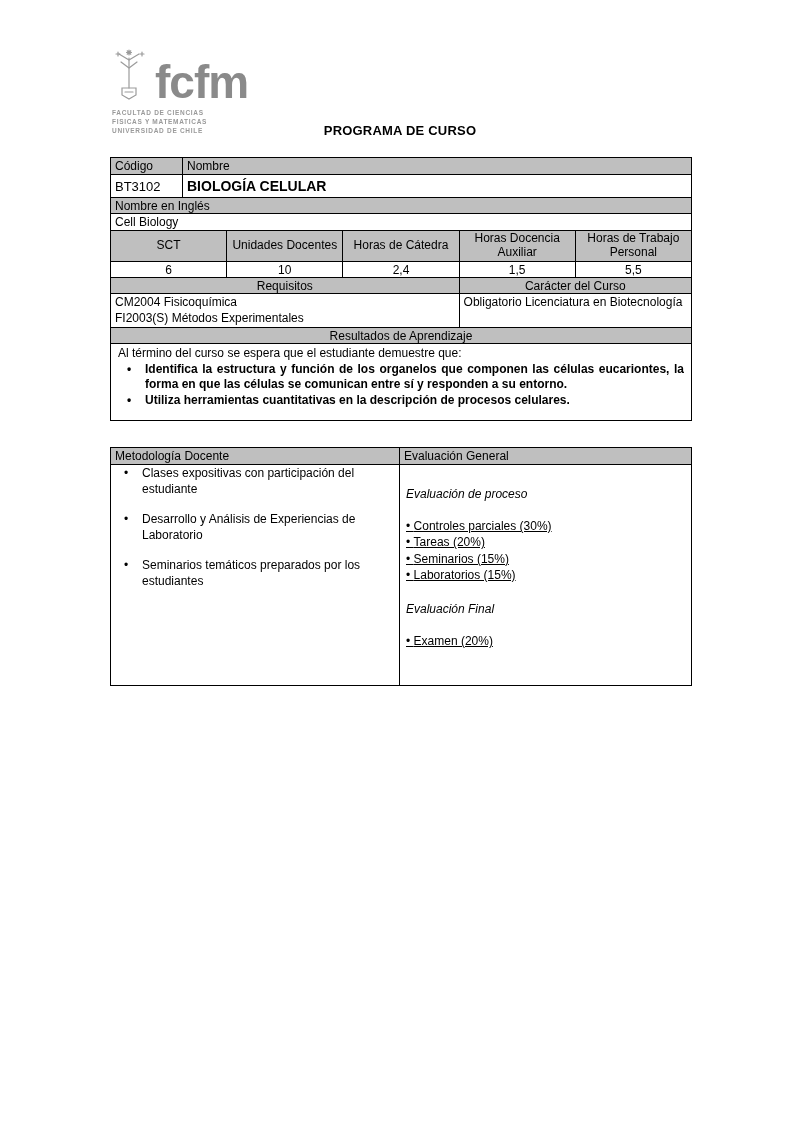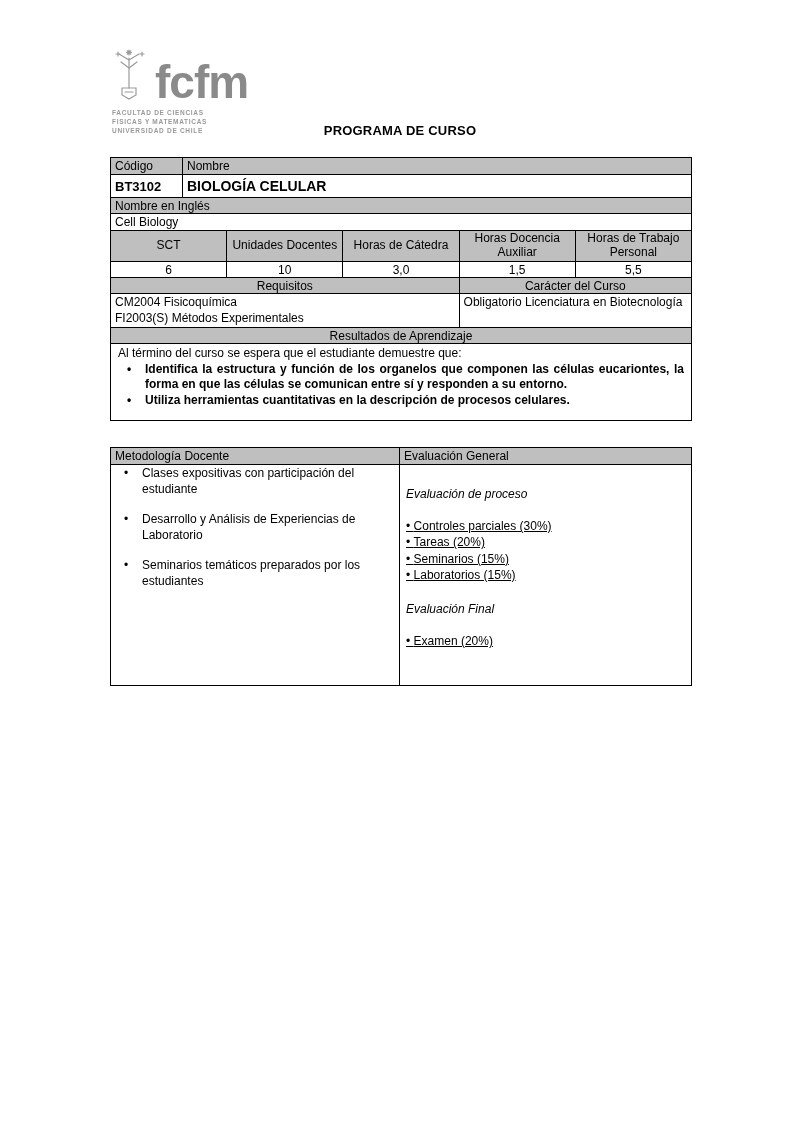--- a/index.html
+++ b/index.html
@@ -39,21 +39,21 @@
   .hdr { background:#bfbfbf; }
   .vcent { display:flex; align-items:center; }
   .hcent { justify-content:center; text-align:center; }
 
   
   .table1 { left:110px; top:157px; width:582px; }
   .row-a { height:17px; }
   .row-a .c1 { width:72px; }
   .row-a .c2 { flex:1; }
   .row-b { height:23px; }
-  .row-b .c1 { width:72px; font-size:13px;font-weight:bold; }
+  .row-b .c1 { width:72px; font-size:13px; }
   .row-b .c2 { flex:1; font-size:14px; font-weight:bold; }
   .row-c { height:16px; }
   .row-d { height:17px; }
   .full { flex:1; }
   .row-e { height:31px; }
   .row-e .cell { width:20%; line-height:1.15; }
   .row-f { height:16px; }
   .row-f .cell { width:20%; text-align:center; }
   .row-g { height:16px; }
   .w60 { width:60%; }
@@ -136,21 +136,21 @@
       <div class="cell hdr vcent hcent">SCT</div>
       <div class="cell hdr vcent hcent">Unidades Docentes</div>
       <div class="cell hdr vcent hcent">Horas de Cátedra</div>
       <div class="cell hdr vcent hcent">Horas Docencia Auxiliar</div>
       <div class="cell hdr vcent hcent">Horas de Trabajo Personal</div>
     </div>
 
     <div class="trow row-f">
       <div class="cell">6</div>
       <div class="cell">10</div>
-      <div class="cell">3,0</div>
+      <div class="cell">2,4</div>
       <div class="cell">1,5</div>
       <div class="cell">5,5</div>
     </div>
 
     <div class="trow row-g">
       <div class="cell hdr w60 vcent hcent">Requisitos</div>
       <div class="cell hdr w40 vcent hcent">Carácter del Curso</div>
     </div>
 
     <div class="trow row-h">

